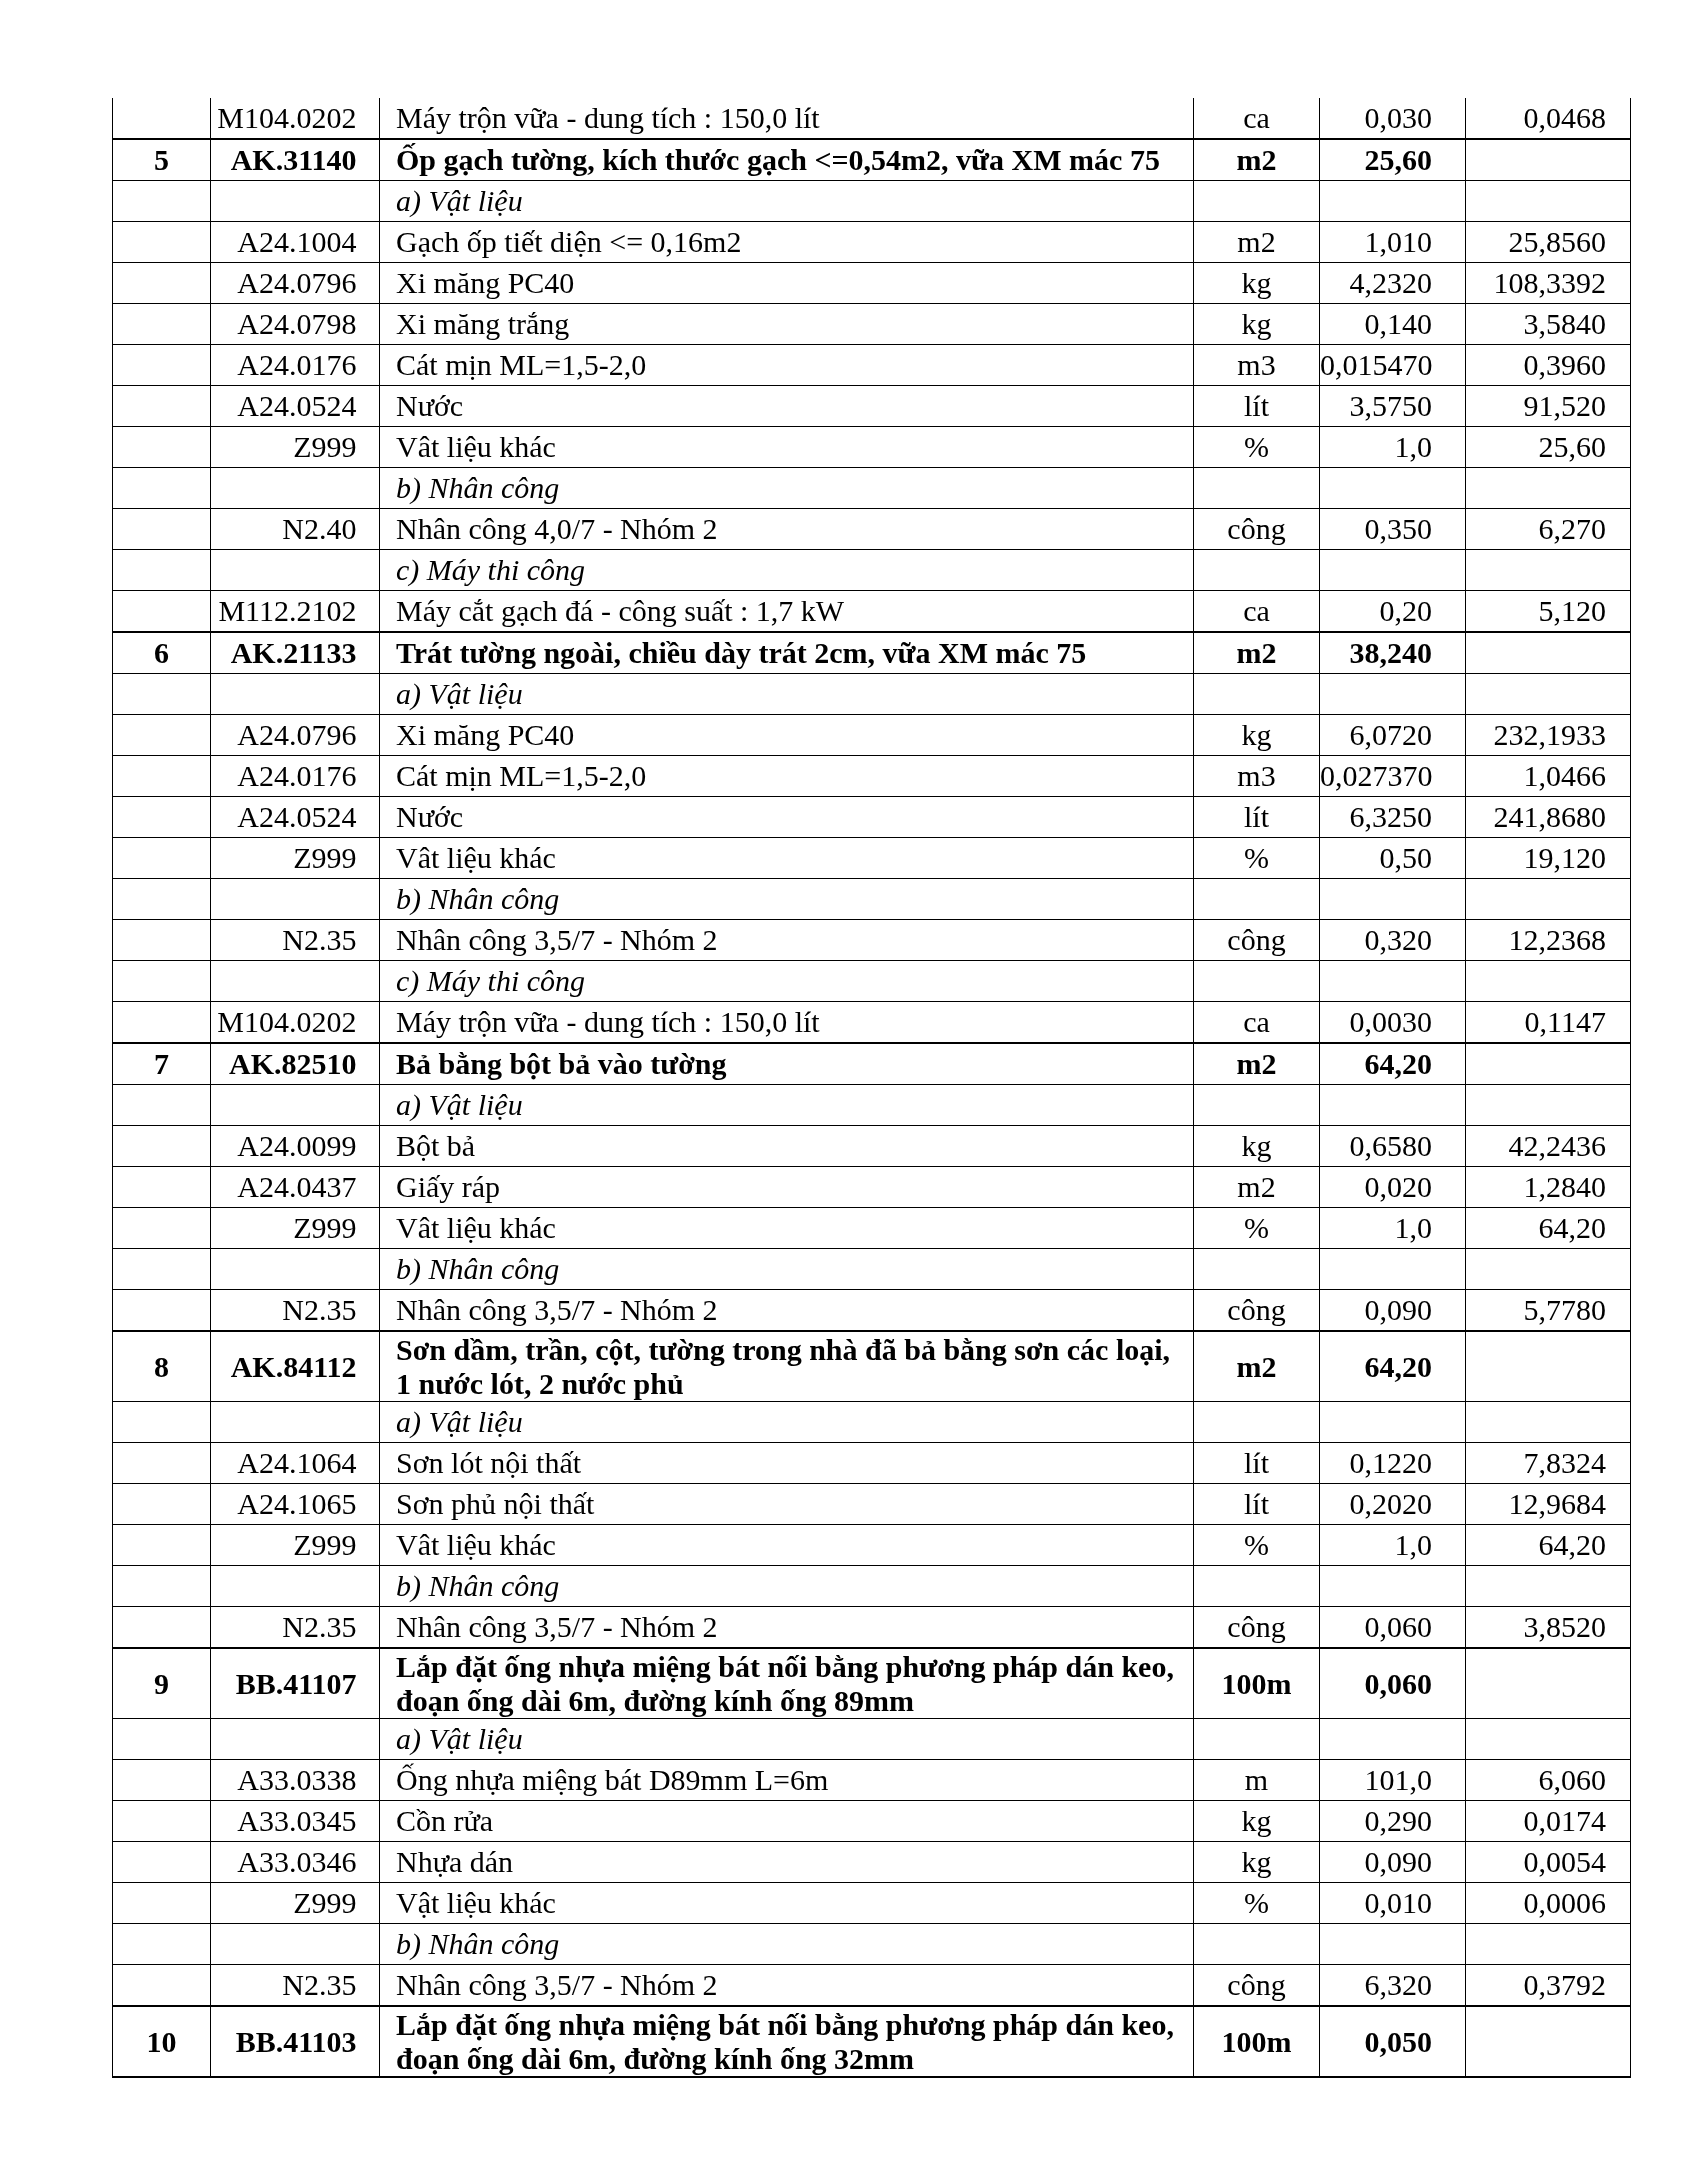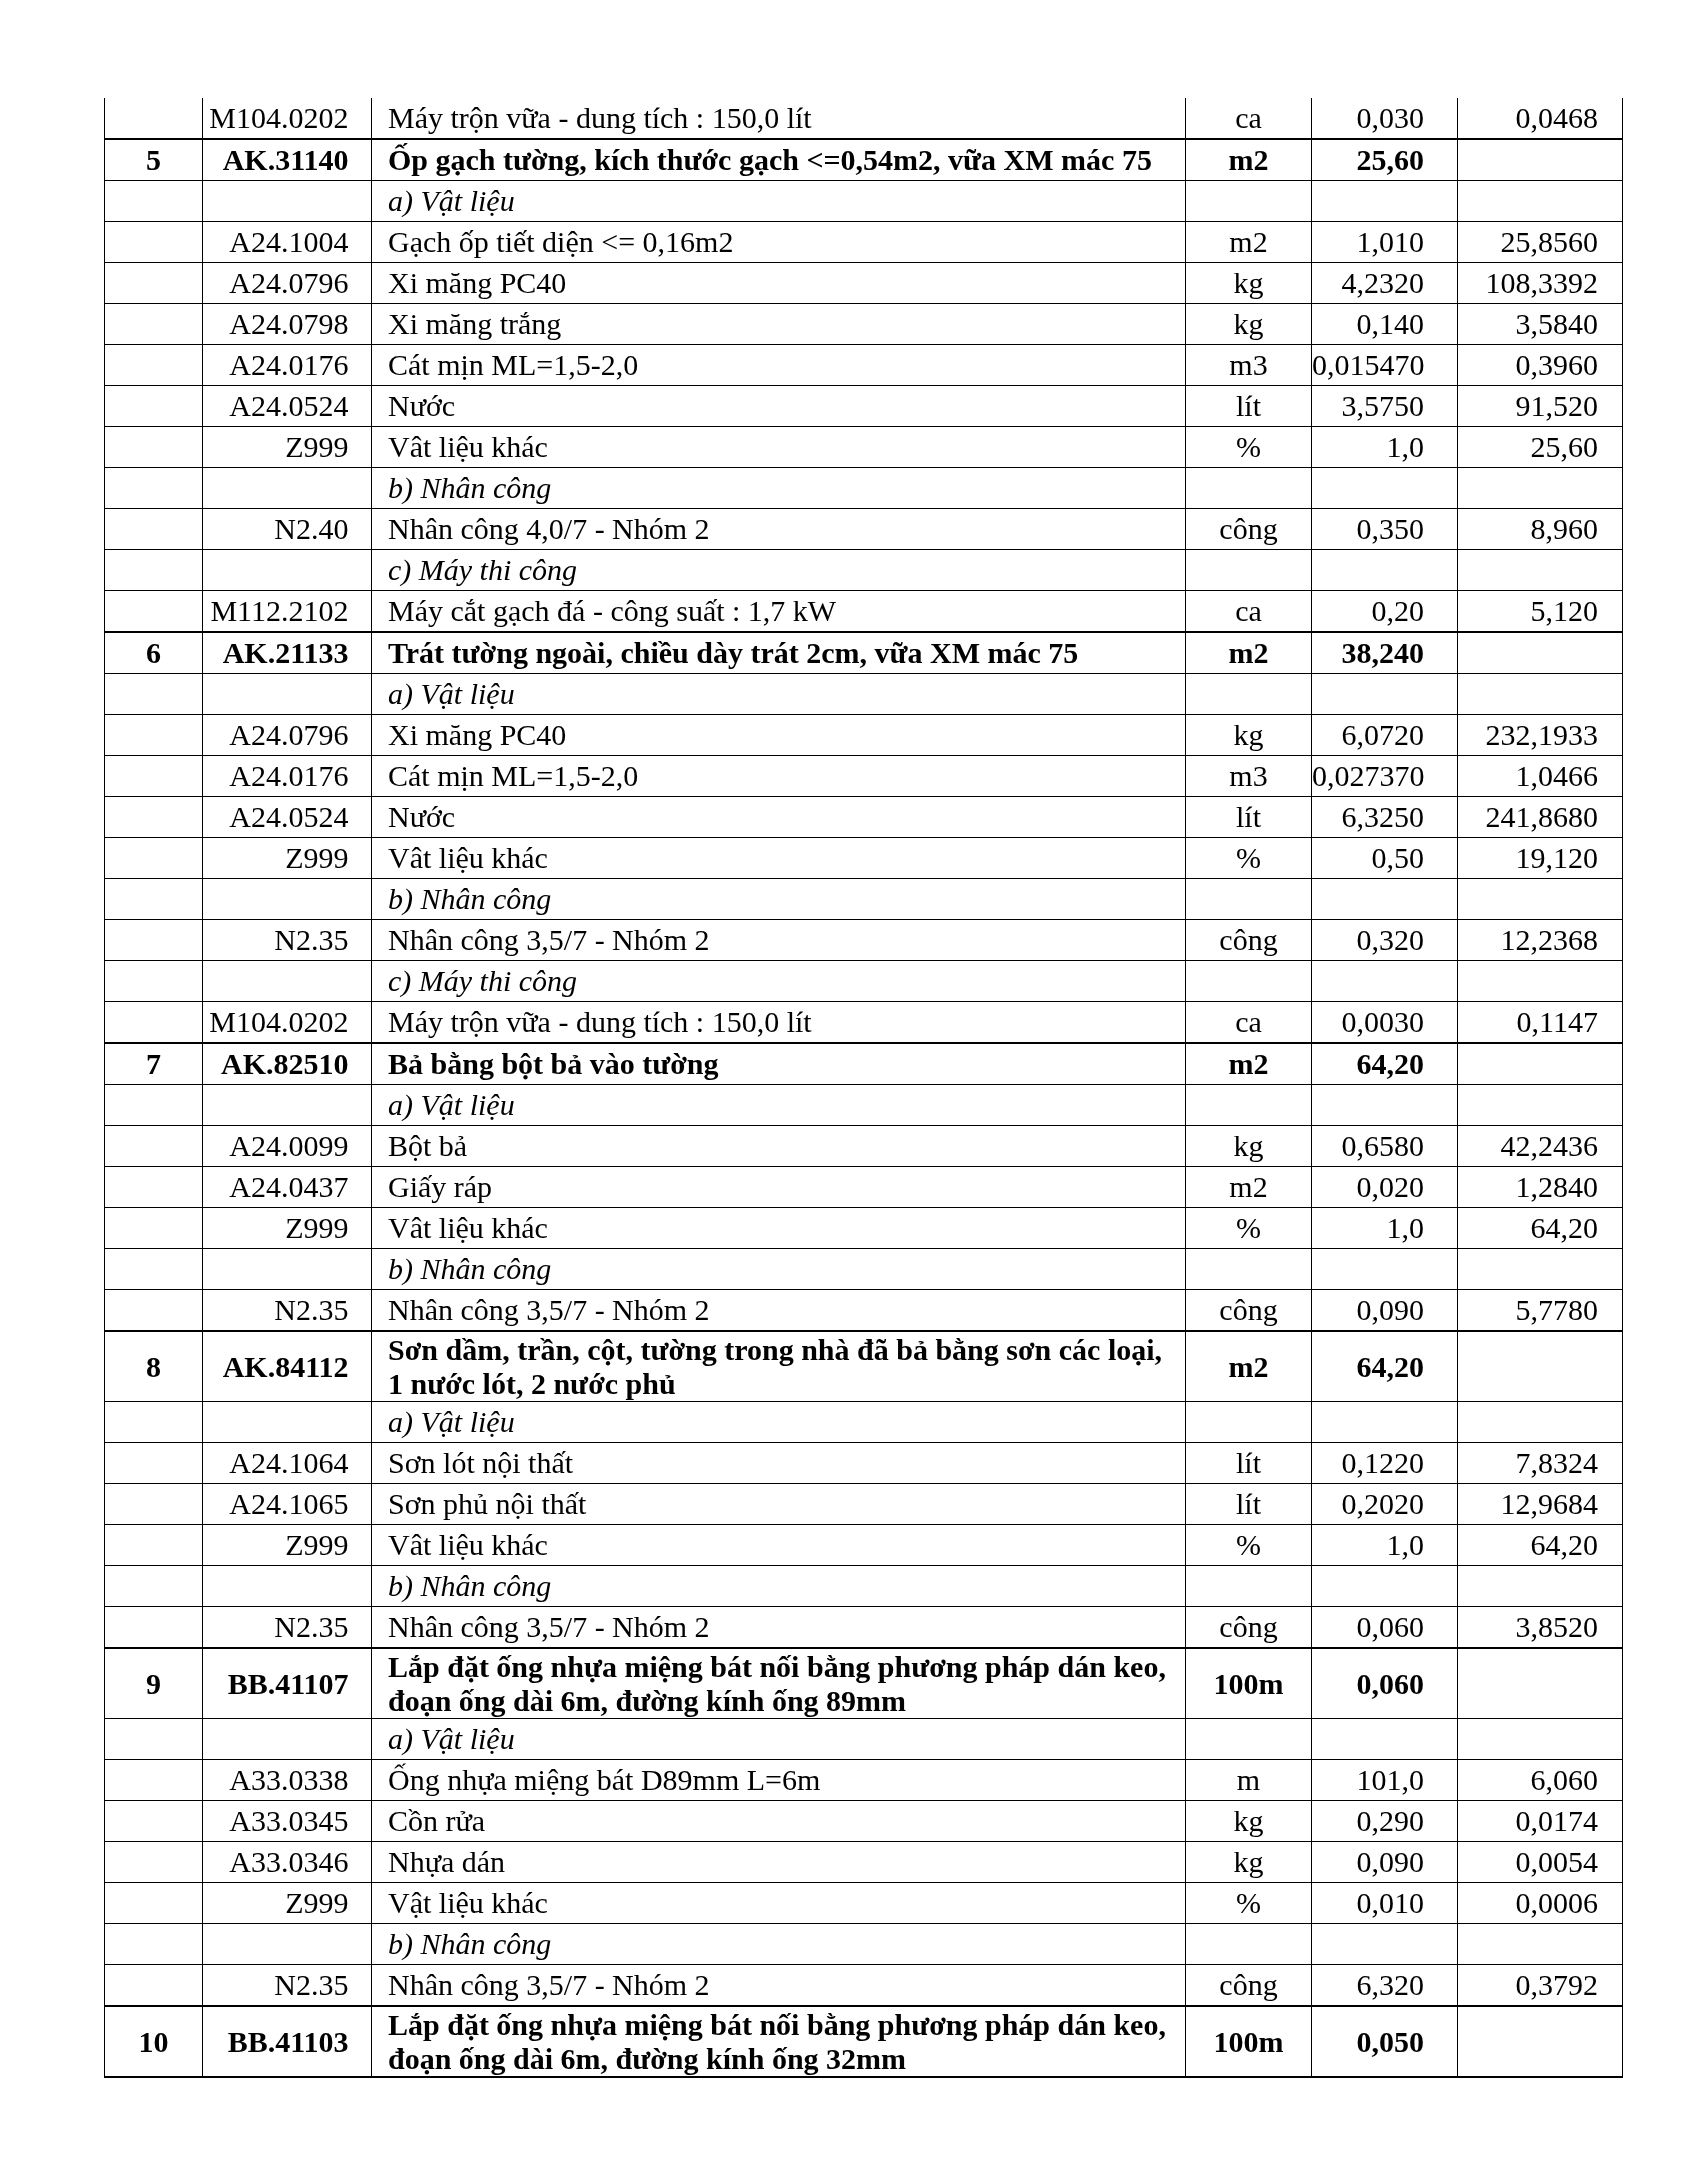--- a/index.html
+++ b/index.html
@@ -17,21 +17,21 @@
   }
   .page {
     position: absolute;
     left: 0; top: 0;
     width: 1687px;
     height: 2183px;
     background: #ffffff;
   }
   table.estimate {
     position: absolute;
-    left: 104px;
+    left: 112px;
     top: 98px;
     width: 1517px;
     border-collapse: collapse;
     table-layout: fixed;
   }
   td {
     border: 1.3px solid #000000;
     height: 40px;
     padding: 0;
     vertical-align: middle;
@@ -147,21 +147,21 @@
           <td class="c-unit"></td>
           <td class="c-qty"></td>
           <td class="c-total"></td>
         </tr>
         <tr class="r-detail">
           <td class="c-stt"></td>
           <td class="c-code">N2.40</td>
           <td class="c-name">Nhân công 4,0/7 - Nhóm 2</td>
           <td class="c-unit">công</td>
           <td class="c-qty">0,350</td>
-          <td class="c-total">8,960</td>
+          <td class="c-total">6,270</td>
         </tr>
         <tr class="r-section">
           <td class="c-stt"></td>
           <td class="c-code"></td>
           <td class="c-name">c) Máy thi công</td>
           <td class="c-unit"></td>
           <td class="c-qty"></td>
           <td class="c-total"></td>
         </tr>
         <tr class="r-detail">

